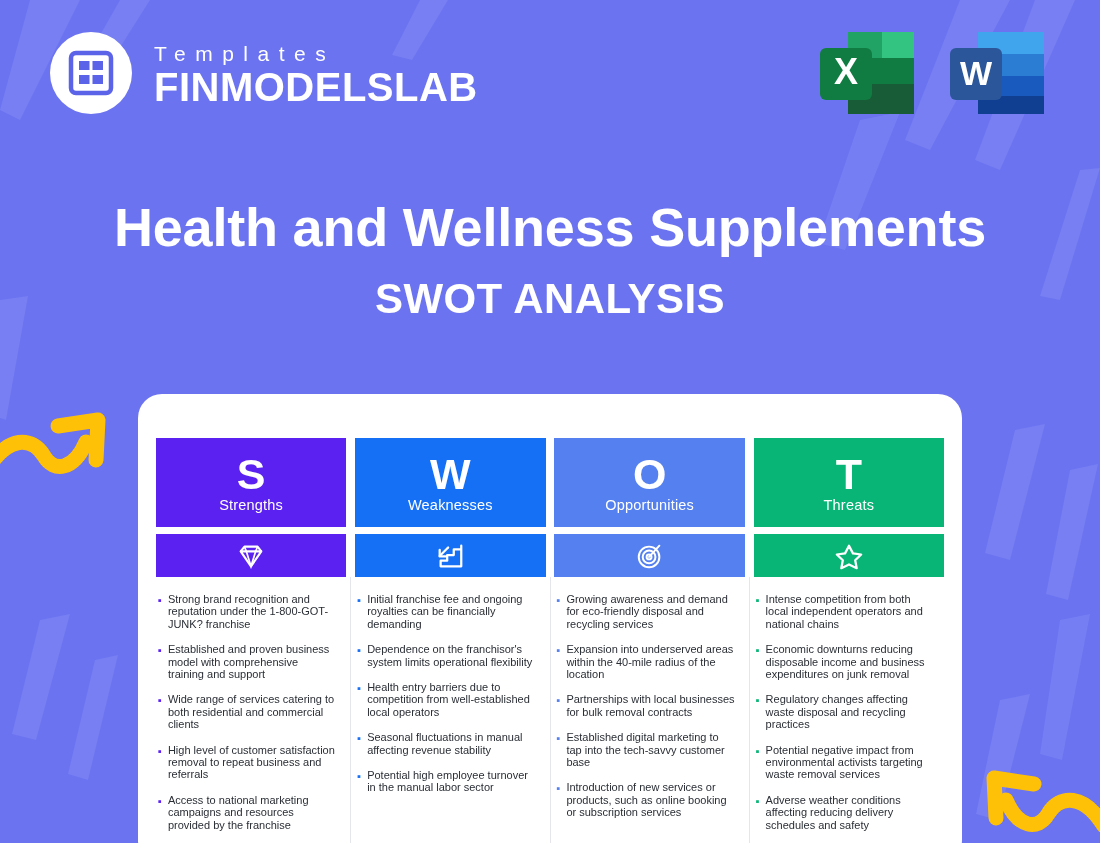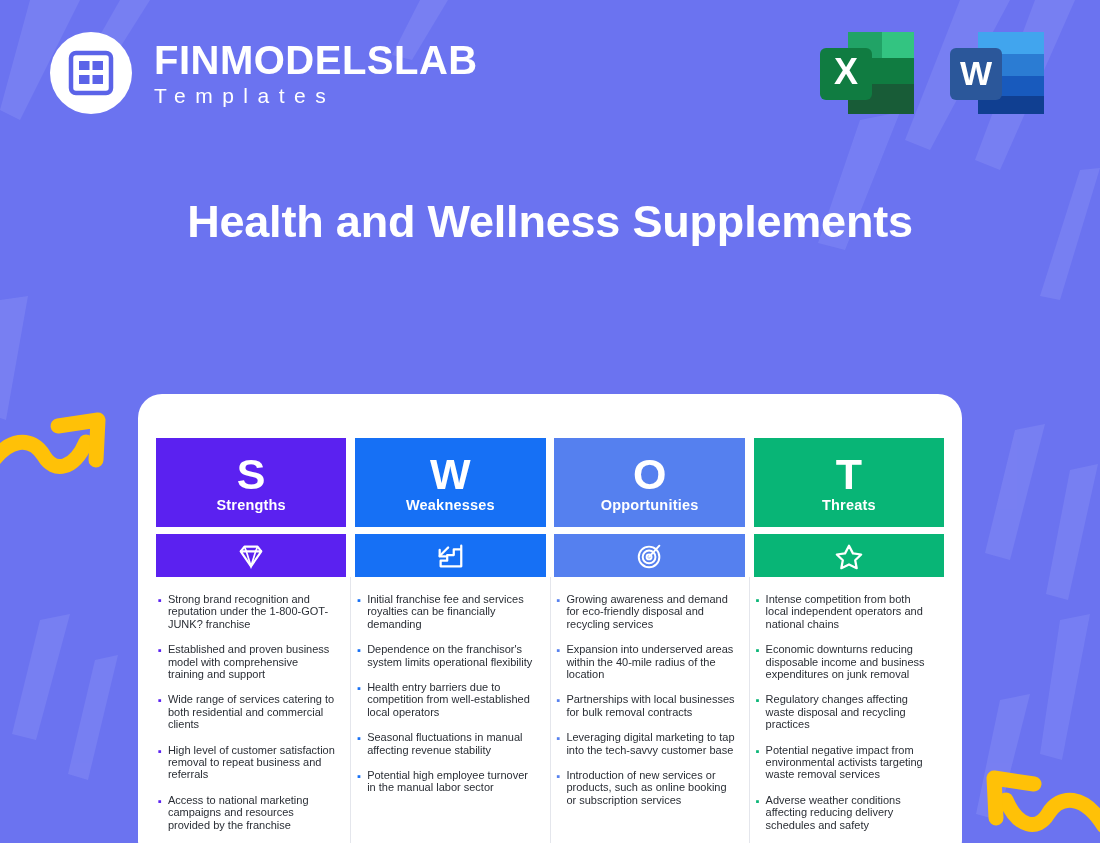--- a/index.html
+++ b/index.html
@@ -31,21 +31,21 @@
     letter-spacing:9.5px; margin-top:3px;
   }
 
   
   #office-icons { position:absolute; top:28px; right:52px; display:flex; gap:28px; }
   .office-icon { width:102px; height:92px; position:relative; }
 
   
   #title-block { position:absolute; top:196px; left:0; width:100%; text-align:center; }
   #main-title {
-    color:#ffffff; font-size:45px; font-weight:bold; letter-spacing:-0.2px;
+    color:#ffffff; font-size:54px; font-weight:bold; letter-spacing:-0.2px;
     line-height:1.16;
   }
   #sub-title {
     color:#ffffff; font-size:42px; font-weight:bold; letter-spacing:0.4px;
     margin-top:16px;
   }
 
   
   #arrow-left  { position:absolute; left:-14px; top:398px; }
   #arrow-right { position:absolute; right:-6px; top:752px; }
@@ -58,21 +58,21 @@
     padding:44px 18px 0 18px;
   }
   #swot-grid { display:flex; gap:4px; }
   .swot-col { width:195px; display:flex; flex-direction:column; }
 
   .col-head {
     height:89px; display:flex; flex-direction:column;
     align-items:center; justify-content:center; gap:1px;
   }
   .col-letter { color:#ffffff; font-size:43px; font-weight:bold; line-height:1; }
-  .col-label  { color:#ffffff; font-size:14.5px; font-weight:bold; letter-spacing:0.2px;text-align:right; }
+  .col-label  { color:#ffffff; font-size:14.5px; font-weight:normal; letter-spacing:0.2px;text-align:right; }
 
   .col-icon-bar {
     height:43px; margin-top:7px;
     display:flex; align-items:center; justify-content:center;
   }
 
   .col-body { padding:16px 10px 0 2px; }
   .bullet-item { display:flex; gap:6px; margin-bottom:13px; }
   .bullet-dot { font-size:11px; line-height:14px; flex:none; }
   .bullet-text { font-size:11px; line-height:12.4px; color:#2A2E35; }
@@ -108,22 +108,22 @@
   <div id="logo-mark">
     <svg width="46" height="46" viewBox="0 0 46 46">
       <rect x="3" y="3" width="40" height="40" rx="5" fill="none" stroke="#5B63E8" stroke-width="4.5"></rect>
       <rect x="11" y="11" width="10.5" height="9" fill="#5B63E8"></rect>
       <rect x="24.5" y="11" width="10.5" height="9" fill="#5B63E8"></rect>
       <rect x="11" y="25" width="10.5" height="9" fill="#5B63E8"></rect>
       <rect x="24.5" y="25" width="10.5" height="9" fill="#5B63E8"></rect>
     </svg>
   </div>
   <div id="logo-text">
+    <div id="brand-sub">Templates</div>
     <div id="brand-name">FINMODELSLAB</div>
-    <div id="brand-sub">Templates</div>
   </div>
 </div>
 
 <div id="office-icons">
   <div class="office-icon">
     <svg width="102" height="92" viewBox="0 0 102 92">
       <rect x="32" y="4" width="66" height="26" fill="#21A366"></rect>
       <rect x="32" y="30" width="66" height="26" fill="#107C41"></rect>
       <rect x="32" y="56" width="66" height="30" fill="#185C37"></rect>
       <rect x="66" y="4" width="32" height="26" fill="#33C481"></rect>
@@ -138,20 +138,21 @@
       <rect x="32" y="48" width="66" height="20" fill="#185ABD"></rect>
       <rect x="32" y="68" width="66" height="18" fill="#103F91"></rect>
       <rect x="4" y="20" width="52" height="52" rx="6" fill="#2B579A"></rect>
       <text x="30" y="57" font-family="'Liberation Sans',sans-serif" font-size="34" font-weight="bold" fill="#ffffff" text-anchor="middle">W</text>
     </svg>
   </div>
 </div>
 
 <div id="title-block">
   <div id="main-title">Health and Wellness Supplements</div>
+  <div id="sub-title">SWOT ANALYSIS</div>
 </div>
 
 <svg id="arrow-left" width="130" height="90" viewBox="0 0 130 90">
   <path d="M2 70 C22 38, 46 38, 58 58 C68 75, 88 72, 100 44" fill="none" stroke="#FFC107" stroke-width="15" stroke-linecap="round"></path>
   <path d="M72 28 L112 22 L110 62" fill="none" stroke="#FFC107" stroke-width="15" stroke-linecap="round" stroke-linejoin="round"></path>
 </svg>
 
 <svg id="arrow-right" width="130" height="90" viewBox="0 0 130 90">
   <path d="M128 74 C108 42, 84 42, 72 62 C62 79, 42 76, 30 48" fill="none" stroke="#FFC107" stroke-width="15" stroke-linecap="round"></path>
   <path d="M58 32 L18 26 L20 66" fill="none" stroke="#FFC107" stroke-width="15" stroke-linecap="round" stroke-linejoin="round"></path>
@@ -207,21 +208,21 @@
       <div class="col-icon-bar" style="background: rgb(22, 112, 245);">
         <svg width="30" height="30" viewBox="0 0 32 32">
           <path d="M28 5 L28 27 L6 27 L6 21 L13 21 L13 15 L20 15 L20 9 L28 9" fill="none" stroke="#fff" stroke-width="2.4" stroke-linejoin="round" stroke-linecap="round"></path>
           <path d="M14 7 L5 16" fill="none" stroke="#fff" stroke-width="2.4" stroke-linecap="round"></path>
           <path d="M5 9.5 L5 16.5 L12 16.5" fill="none" stroke="#fff" stroke-width="2.4" stroke-linejoin="round" stroke-linecap="round"></path>
         </svg>
       </div>
       <div class="col-body">
         <div class="bullet-item">
           <span class="bullet-dot" style="color: rgb(22, 112, 245);">▪</span>
-          <span class="bullet-text">Initial franchise fee and services royalties can be financially demanding</span>
+          <span class="bullet-text">Initial franchise fee and ongoing royalties can be financially demanding</span>
         </div>
         <div class="bullet-item">
           <span class="bullet-dot" style="color: rgb(22, 112, 245);">▪</span>
           <span class="bullet-text">Dependence on the franchisor's system limits operational flexibility</span>
         </div>
         <div class="bullet-item">
           <span class="bullet-dot" style="color: rgb(22, 112, 245);">▪</span>
           <span class="bullet-text">Health entry barriers due to competition from well-established local operators</span>
         </div>
         <div class="bullet-item">
@@ -258,21 +259,21 @@
         <div class="bullet-item">
           <span class="bullet-dot" style="color: rgb(85, 128, 239);">▪</span>
           <span class="bullet-text">Expansion into underserved areas within the 40-mile radius of the location</span>
         </div>
         <div class="bullet-item">
           <span class="bullet-dot" style="color: rgb(85, 128, 239);">▪</span>
           <span class="bullet-text">Partnerships with local businesses for bulk removal contracts</span>
         </div>
         <div class="bullet-item">
           <span class="bullet-dot" style="color: rgb(85, 128, 239);">▪</span>
-          <span class="bullet-text">Leveraging digital marketing to tap into the tech-savvy customer base</span>
+          <span class="bullet-text">Established digital marketing to tap into the tech-savvy customer base</span>
         </div>
         <div class="bullet-item">
           <span class="bullet-dot" style="color: rgb(85, 128, 239);">▪</span>
           <span class="bullet-text">Introduction of new services or products, such as online booking or subscription services</span>
         </div>
       </div>
     </div>
 
     <div class="col-divider"></div>
 

